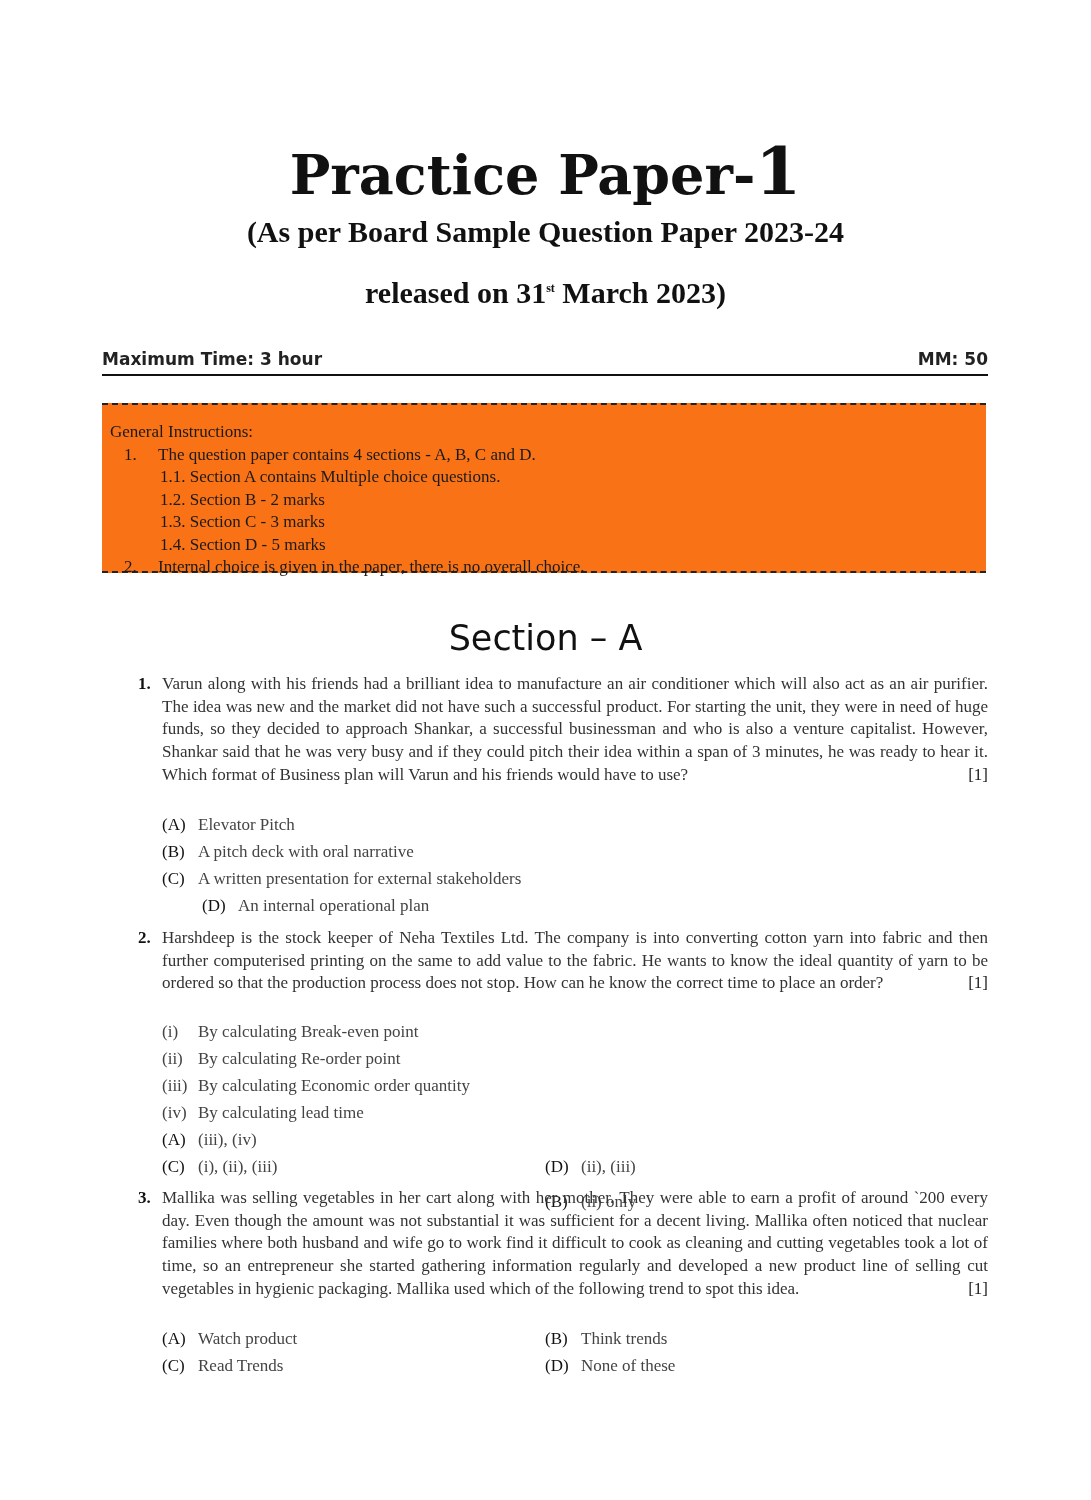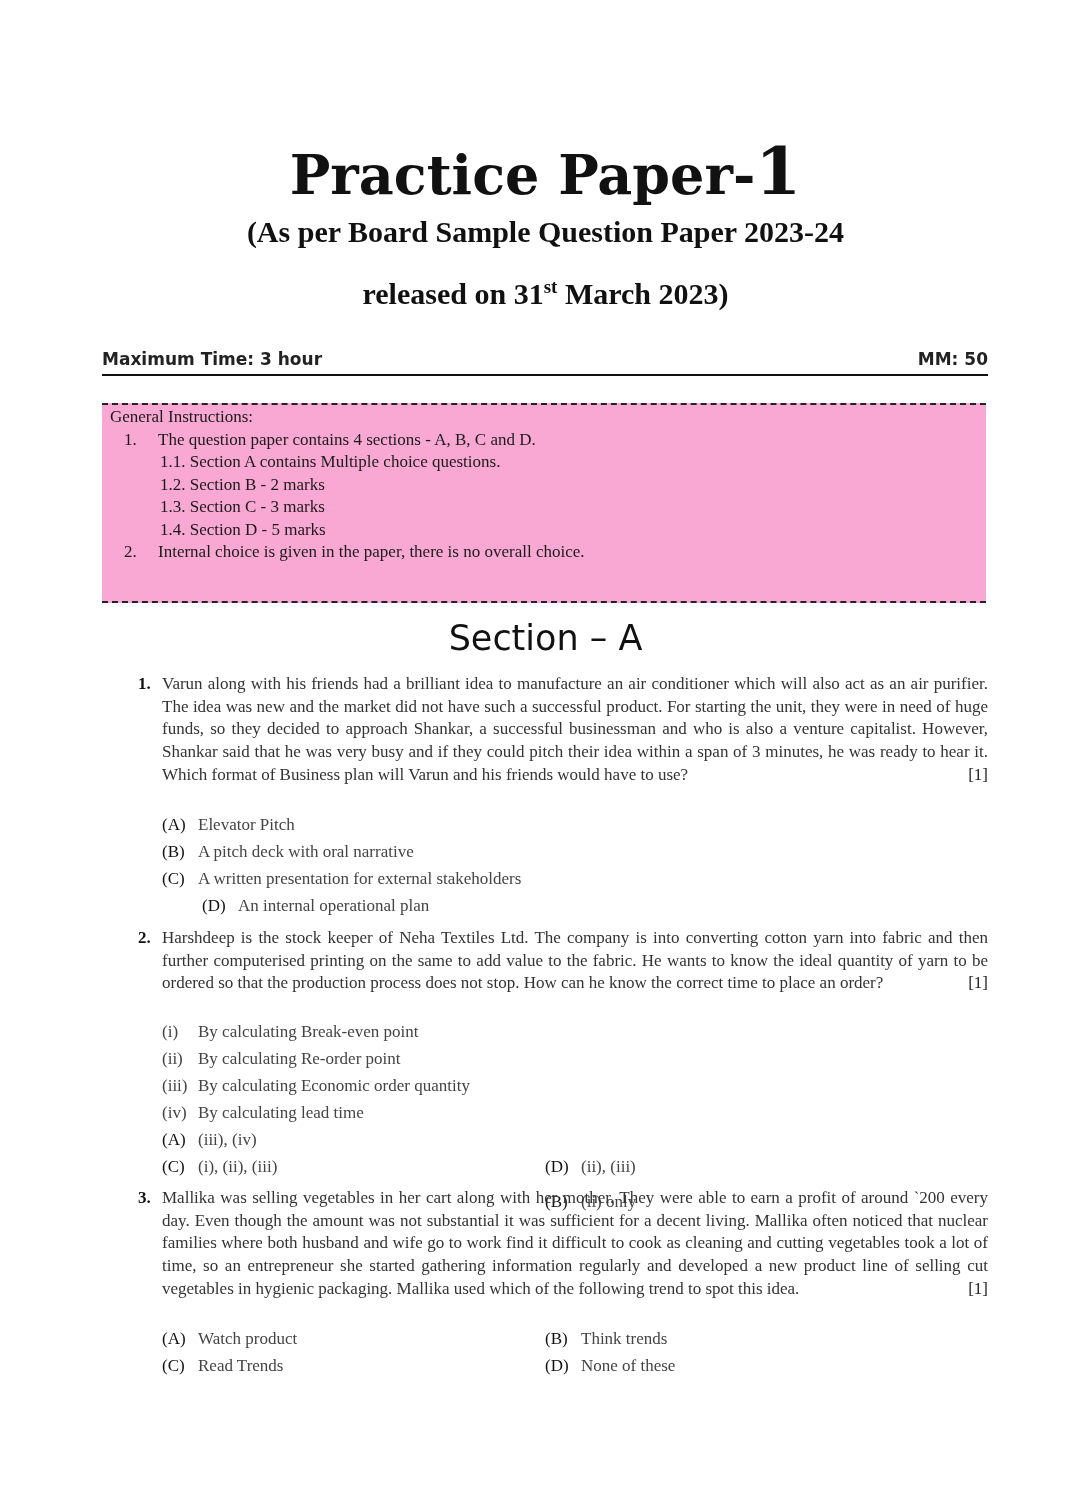--- a/index.html
+++ b/index.html
@@ -12,35 +12,35 @@
       text-align: center; font-family: "DejaVu Serif", serif; font-weight: bold;
       font-size: 54px; letter-spacing: 0px; color: #111;
     }
     .title .num { font-size: 66px; }
     .subtitle {
       position: absolute; left: 0; width: 1091px; text-align: center;
       font-family: "Liberation Serif", serif; font-weight: bold; font-size: 30px; color: #111;
     }
     .sub1 { top: 215px; }
     .sub2 { top: 276px; }
-    .sub2 sup { font-size: 19px; }
+    .sub2 sup { font-size: 12px; }
     .meta-row {
       position: absolute; left: 102px; width: 886px; top: 349px;
       display: flex; justify-content: space-between;
       font-family: "DejaVu Sans", sans-serif; font-size: 17px; font-weight: bold; color: #222;
     }
     .meta-rule {
       position: absolute; left: 102px; width: 886px; top: 374px; height: 0;
       border-top: 2px solid #111;
     }
     .instructions {
-      position: absolute; left: 102px; width: 884px; top: 403px; height: 200px;
-      background: #f9a8d4; border-top: 2px dashed #222; border-bottom: 2px dashed #222;
+      position: absolute; left: 102px; width: 884px; top: 403px; height: 170px;
+      background: #f97316; border-top: 2px dashed #222; border-bottom: 2px dashed #222;
       font-family: "Liberation Serif", serif; font-size: 17px; color: #1a1a1a;
-      box-sizing: border-box; padding: 1px 8px 0 8px;
+      box-sizing: border-box; padding: 16px 8px 0 8px;
     }
     .instructions .line { height: 22.5px; line-height: 22.5px; white-space: nowrap; }
     .instructions .n { display: inline-block; width: 48px; padding-left: 14px; box-sizing: border-box; }
     .instructions .sub { padding-left: 50px; }
     .section-heading {
       position: absolute; left: 0; width: 1091px; top: 618px; text-align: center;
       font-family: "DejaVu Sans", sans-serif; font-size: 35px; color: #111;
     }
     .q {
       position: absolute; left: 138px; width: 850px;

